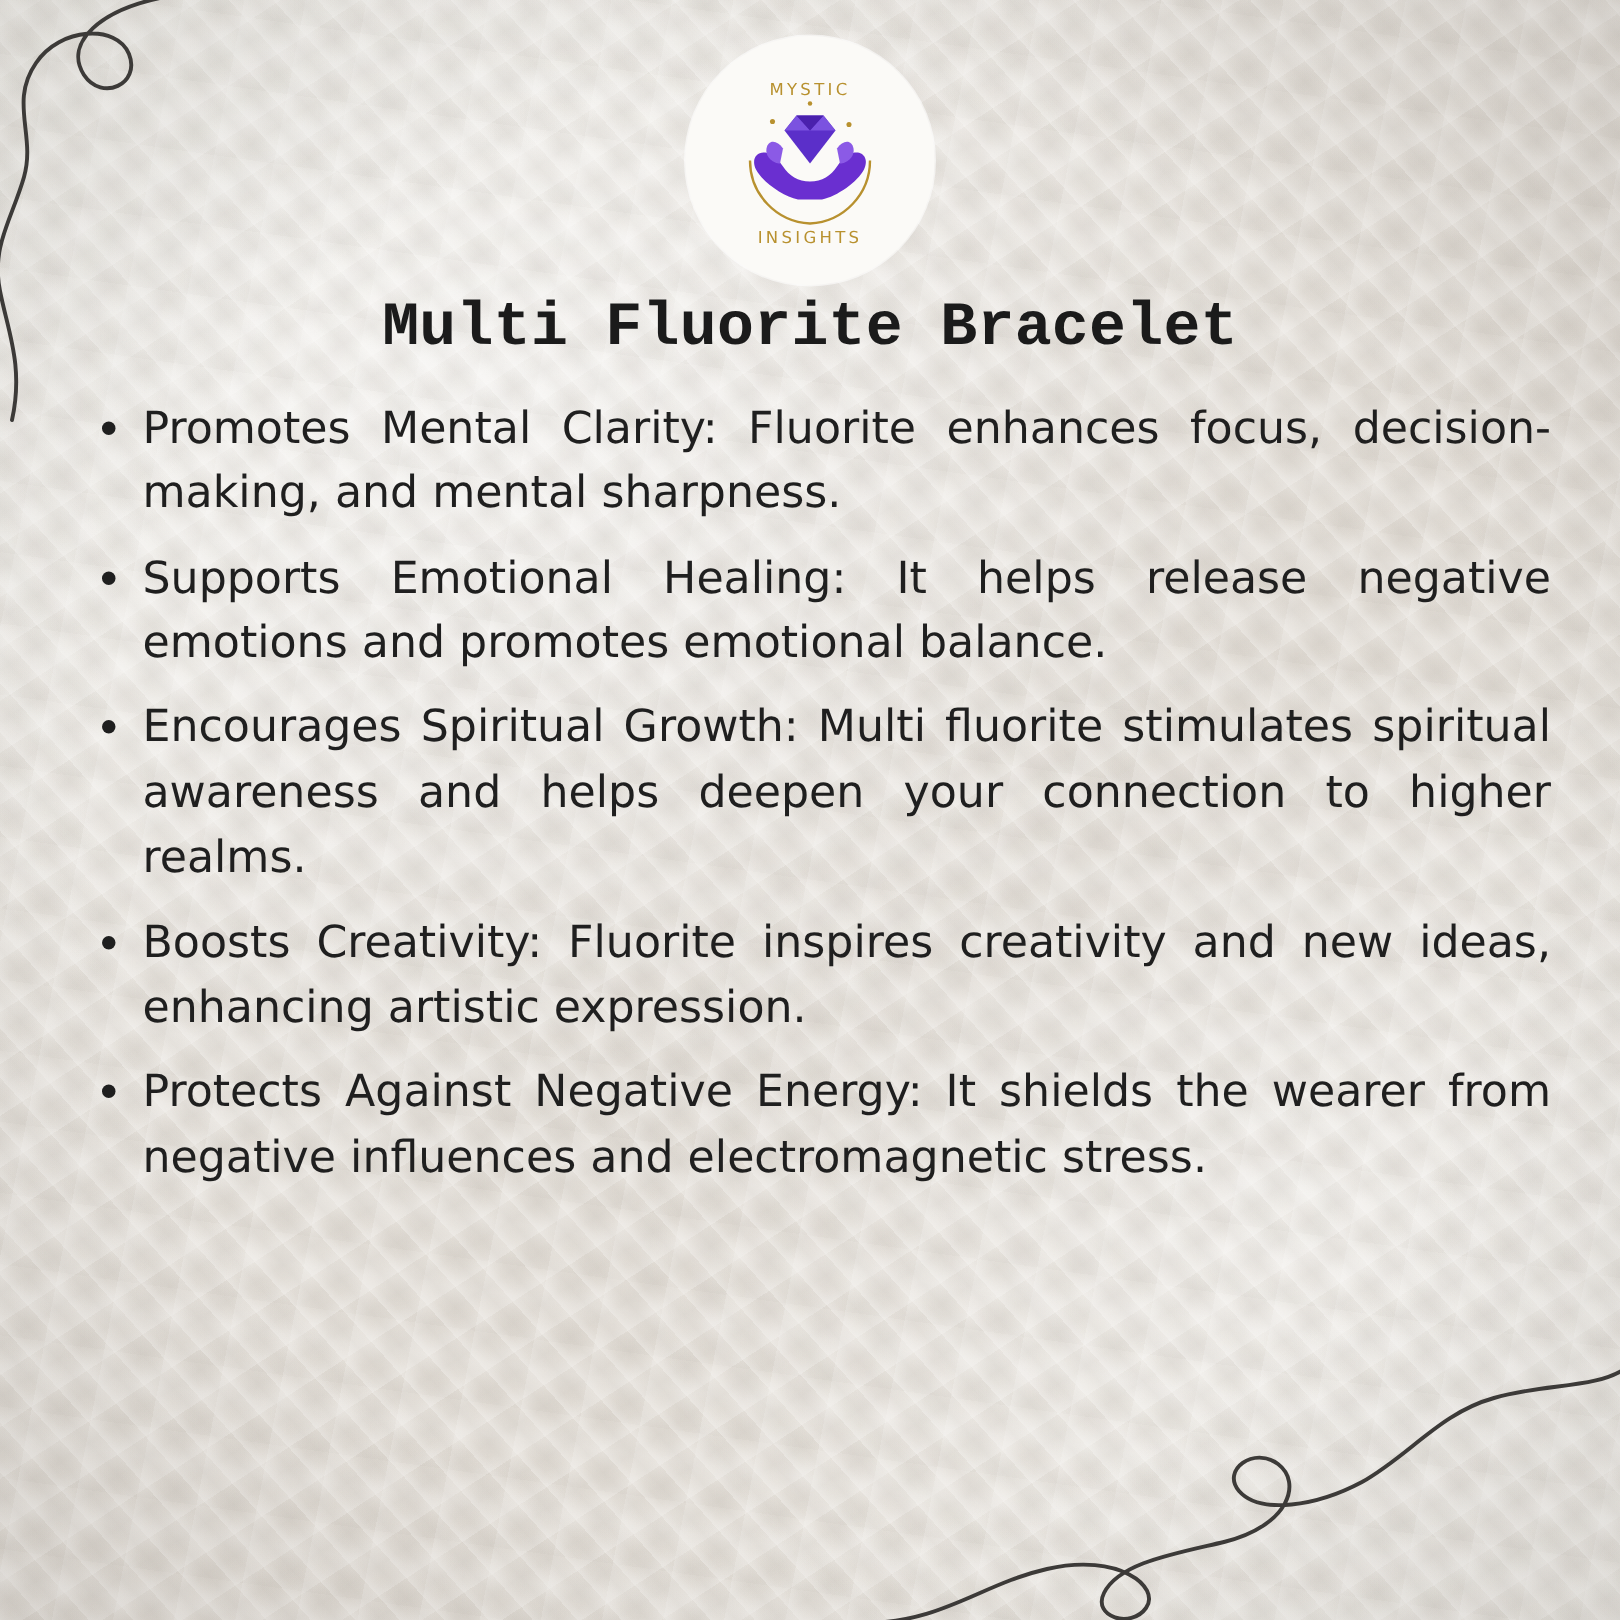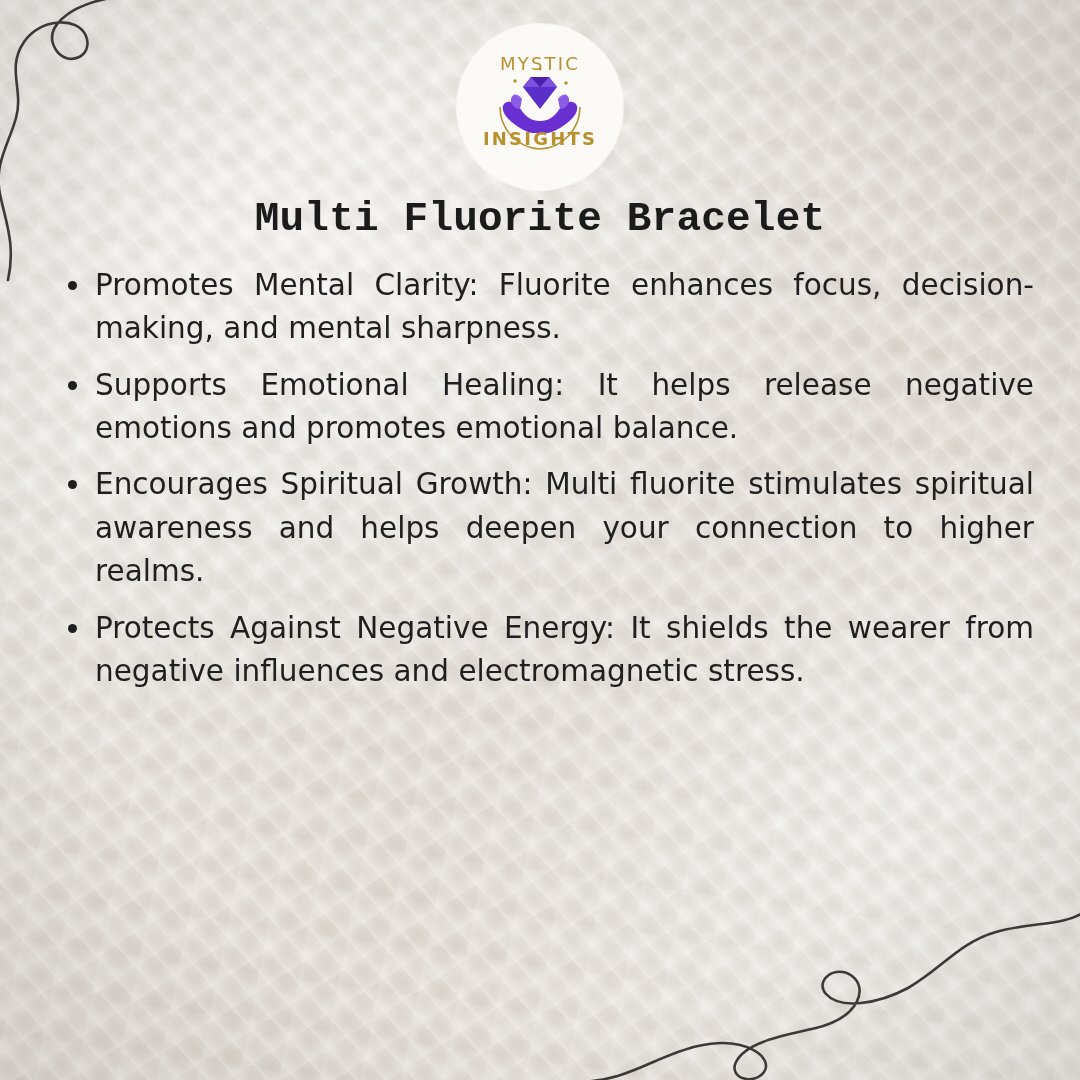--- a/index.html
+++ b/index.html
@@ -78,27 +78,27 @@
   .logo-inner {
     position: relative;
     width: 140px;
     height: 140px;
   }
   .logo-text-top, .logo-text-bottom {
     position: absolute;
     left: 0;
     right: 0;
     text-align: center;
-    font-size: 18px;
+    font-size: 11px;
     letter-spacing: 2.2px;
     color: #b8912f;
     font-family: "DejaVu Sans", sans-serif;
   }
   .logo-text-top { top: 16px; }
-  .logo-text-bottom { bottom: 28px; font-weight: bold; }
+  .logo-text-bottom { bottom: 12px; }
 
   
   .content {
     position: absolute;
     top: 196px;
     left: 46px;
     right: 46px;
   }
   .title {
     text-align: center;
@@ -185,17 +185,18 @@
       <div class="logo-text-bottom">INSIGHTS</div>
     </div>
   </div>
 
   <div class="content">
     <div class="title">Multi Fluorite Bracelet</div>
     <ul class="benefits">
       <li>Promotes Mental Clarity: Fluorite enhances focus, decision-making, and mental sharpness.</li>
       <li>Supports Emotional Healing: It helps release negative emotions and promotes emotional balance.</li>
       <li>Encourages Spiritual Growth: Multi fluorite stimulates spiritual awareness and helps deepen your connection to higher realms.</li>
+      <li>Boosts Creativity: Fluorite inspires creativity and new ideas, enhancing artistic expression.</li>
       <li>Protects Against Negative Energy: It shields the wearer from negative influences and electromagnetic stress.</li>
     </ul>
   </div>
 
 </div>
 
 </body></html>

